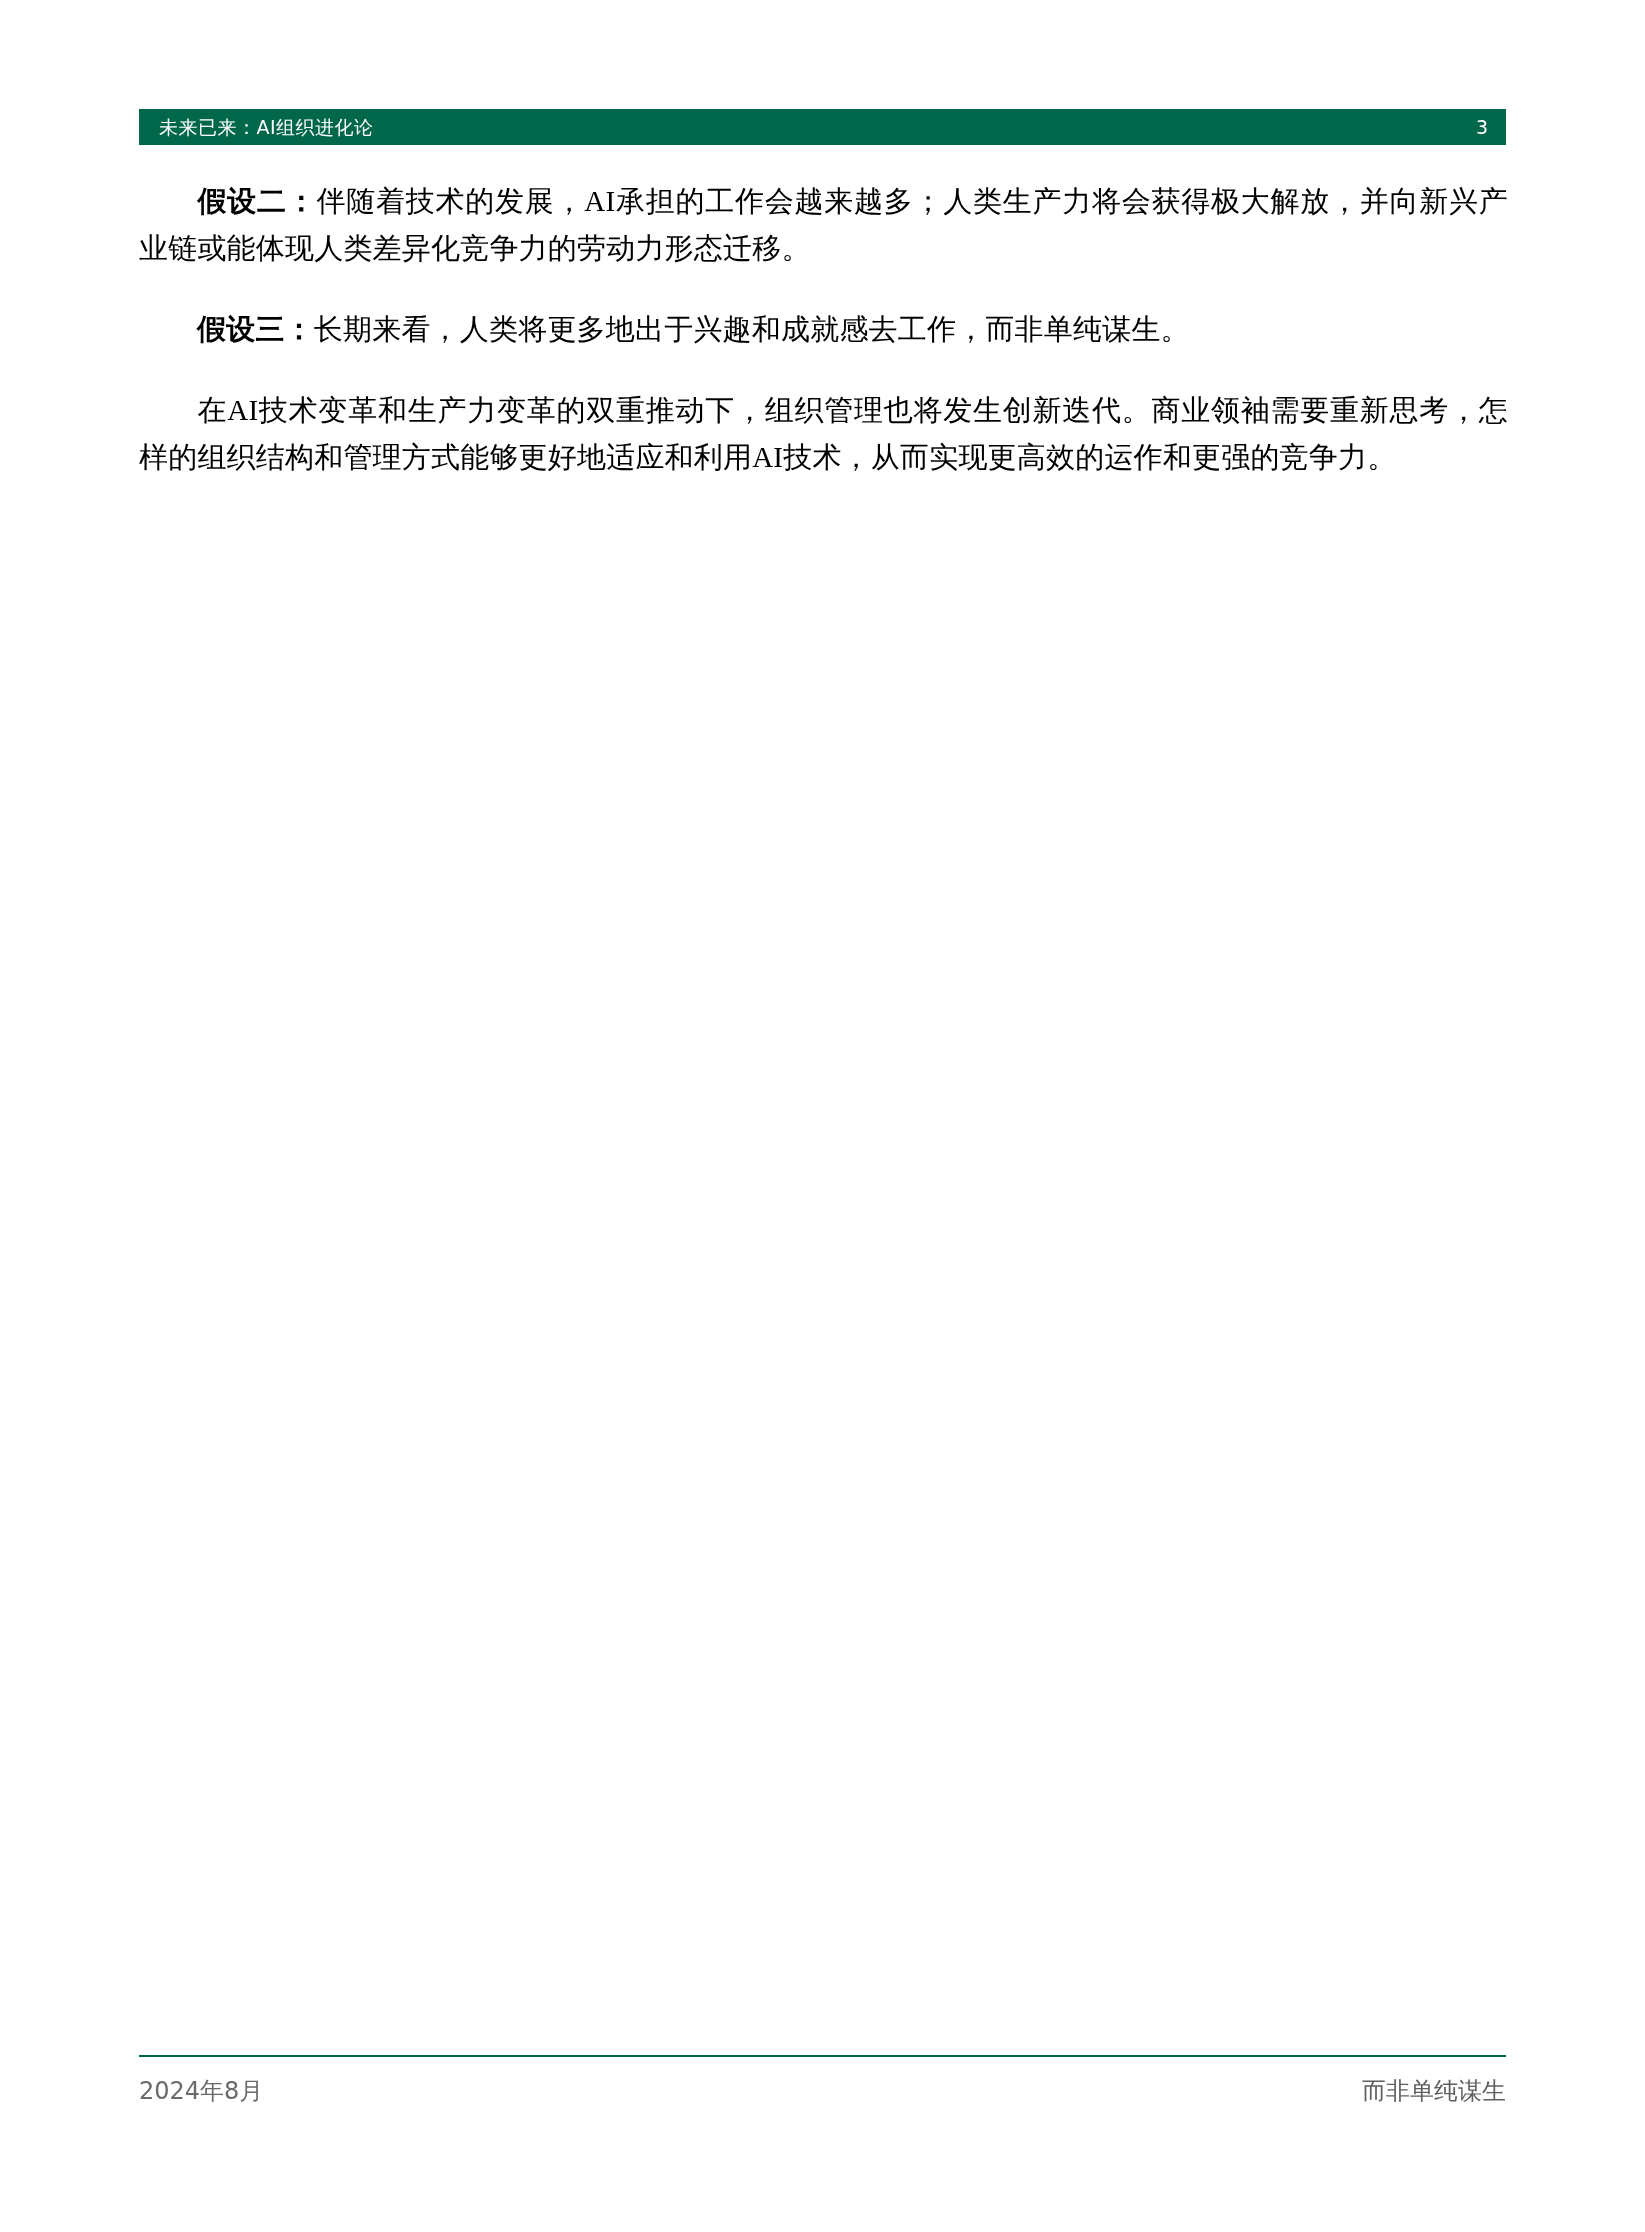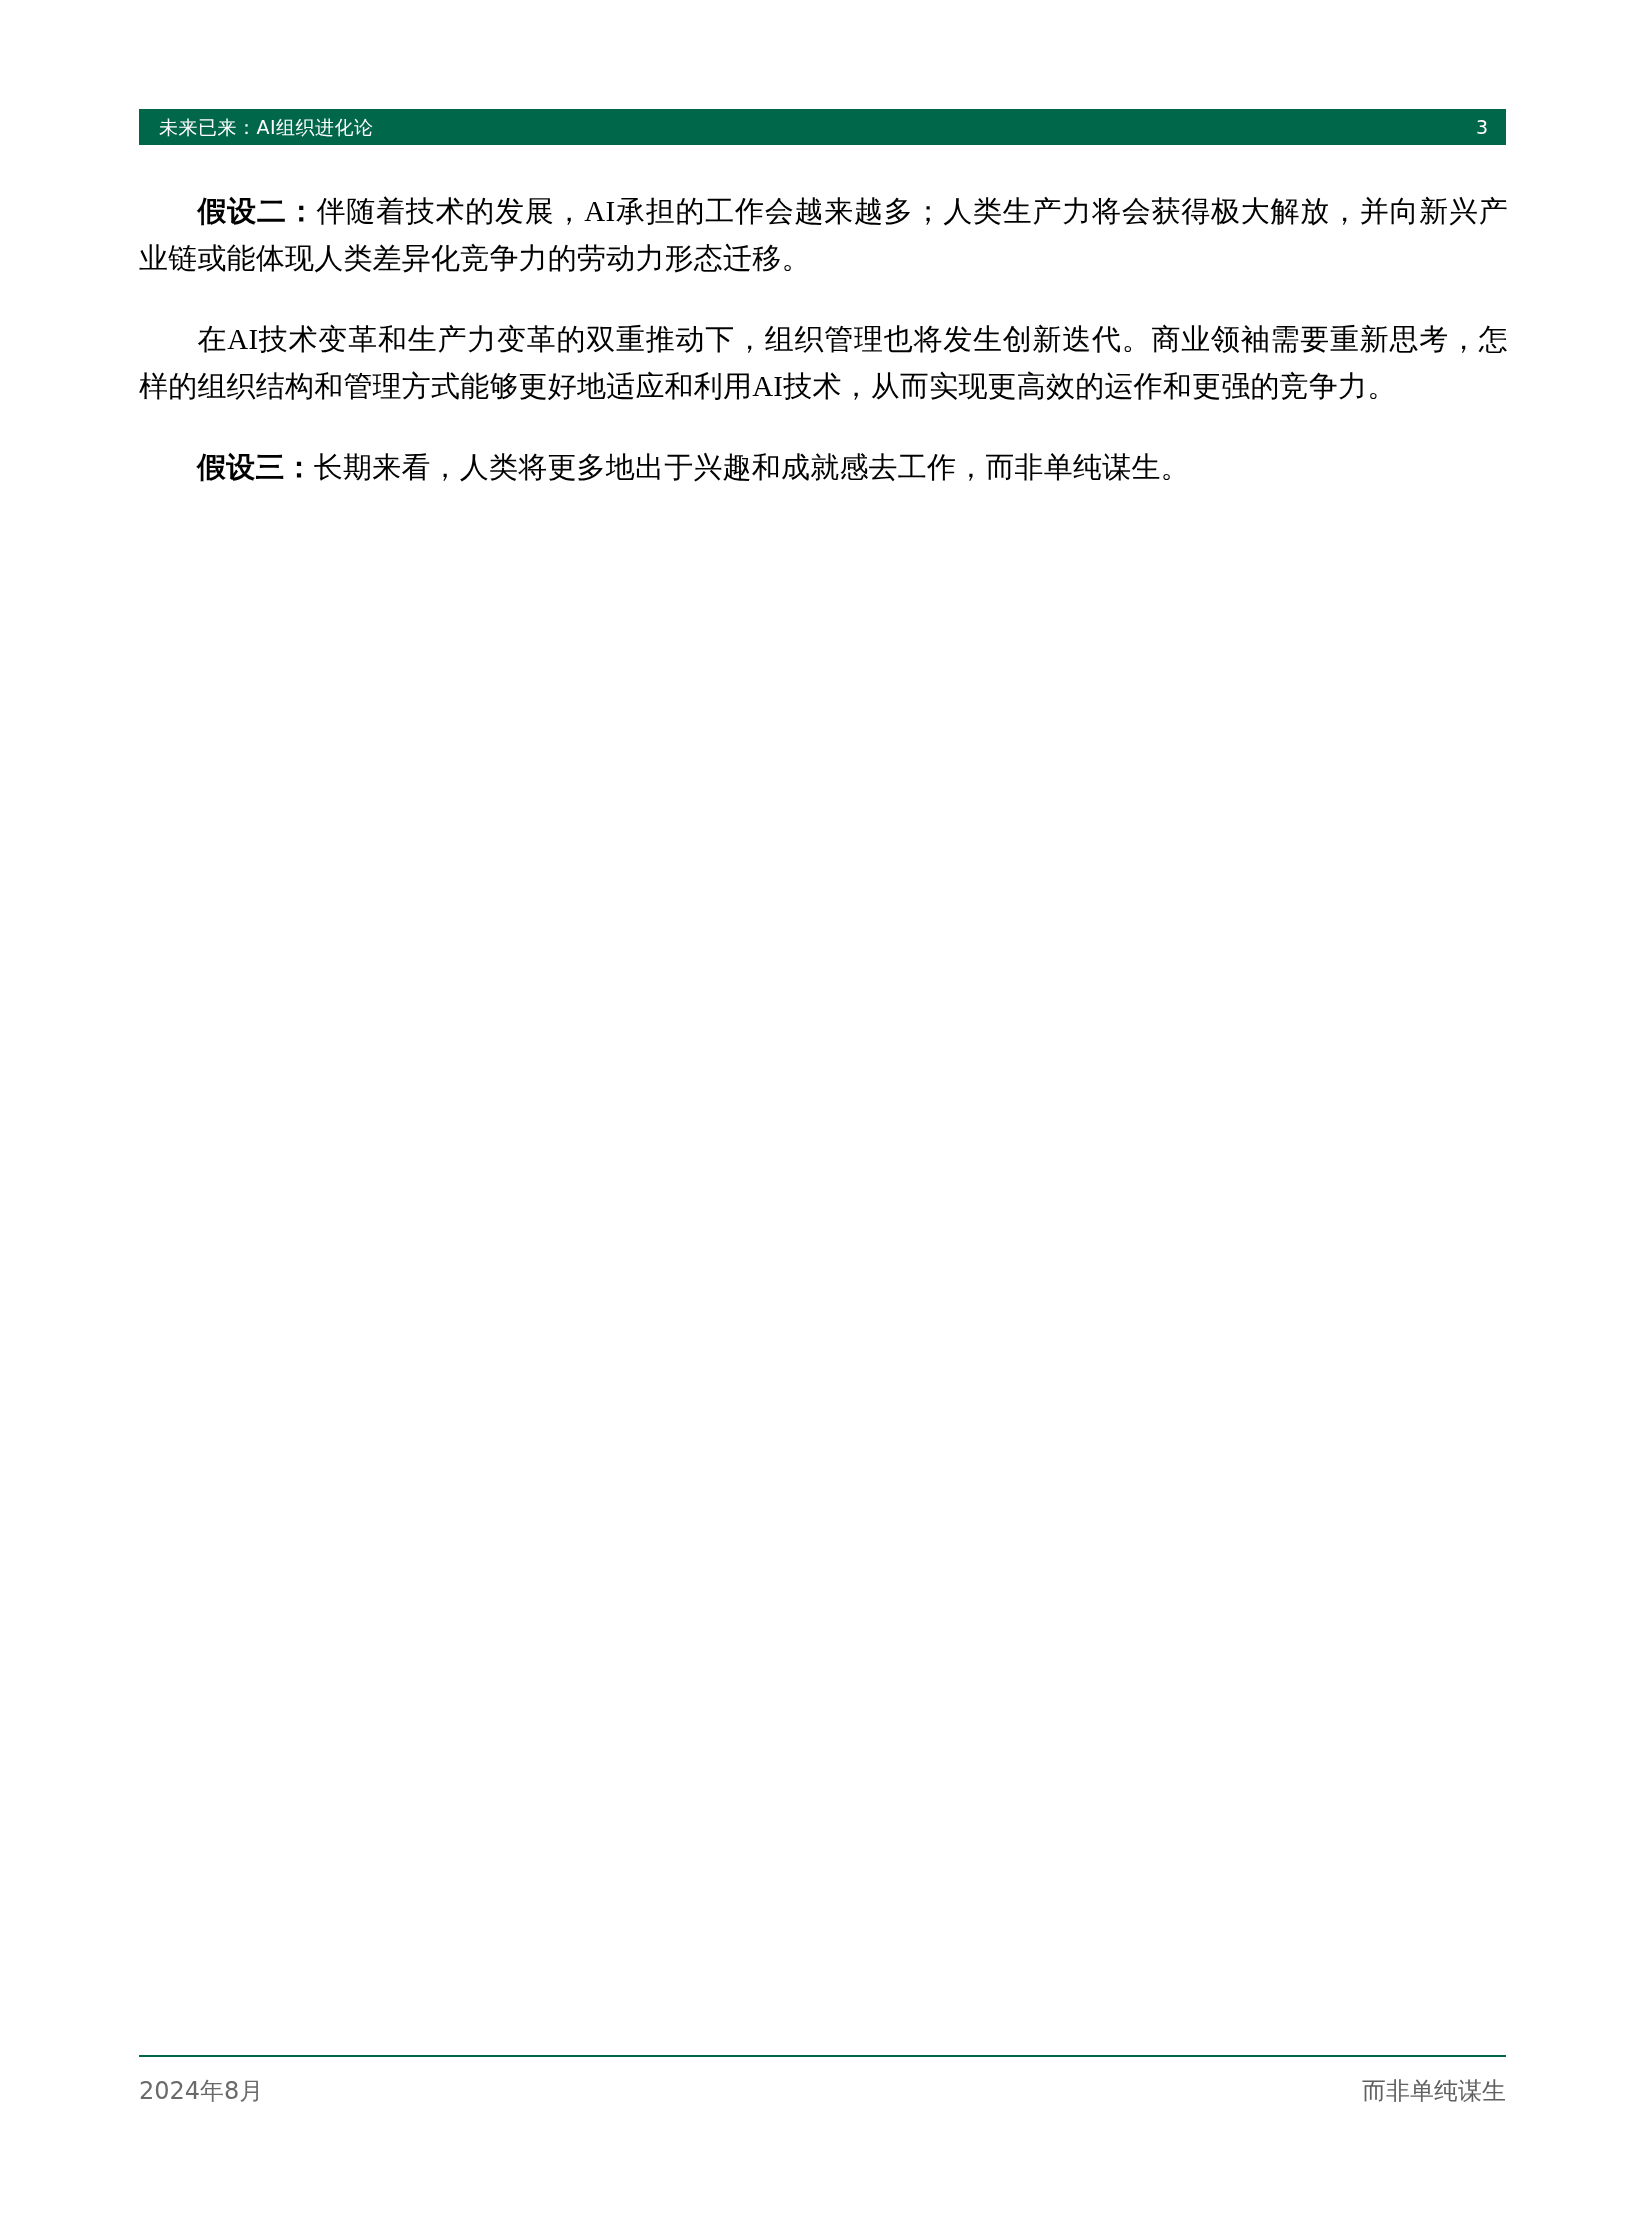--- a/index.html
+++ b/index.html
@@ -46,21 +46,21 @@
     font-family: "DejaVu Sans", "Liberation Sans", sans-serif;
     font-size: 19px;
     color: #ffffff;
     line-height: 1;
   }
 
   
   .content {
     position: absolute;
     left: 139px;
-    top: 188px;
+    top: 178px;
     width: 1369px;
   }
   .para {
     font-size: 29px;
     line-height: 1.62;
     text-align: justify;
     text-justify: inter-ideograph;
     margin: 0 0 34px 0;
     letter-spacing: 0.2px;
   }
@@ -108,25 +108,25 @@
     <span class="header-page-number">3</span>
   </div>
 
   <div class="content">
 
     <p class="para">
       <span class="indent"></span><span class="lead">假设二：</span><span>伴随着技术的发展，AI承担的工作会越来越多；人类生产力将会获得极大解放，并向新兴产业链或能体现人类差异化竞争力的劳动力形态迁移。</span>
     </p>
 
     <p class="para">
-      <span class="indent"></span><span>在AI技术变革和生产力变革的双重推动下，组织管理也将发生创新迭代。商业领袖需要重新思考，怎样的组织结构和管理方式能够更好地适应和利用AI技术，从而实现更高效的运作和更强的竞争力。</span>
+      <span class="indent"></span><span class="lead">假设三：</span><span>长期来看，人类将更多地出于兴趣和成就感去工作，而非单纯谋生。</span>
     </p>
 
     <p class="para">
-      <span class="indent"></span><span class="lead">假设三：</span><span>长期来看，人类将更多地出于兴趣和成就感去工作，而非单纯谋生。</span>
+      <span class="indent"></span><span>在AI技术变革和生产力变革的双重推动下，组织管理也将发生创新迭代。商业领袖需要重新思考，怎样的组织结构和管理方式能够更好地适应和利用AI技术，从而实现更高效的运作和更强的竞争力。</span>
     </p>
 
   </div>
 
   <div class="footer-rule"></div>
 
   <div class="footer">
     <span>2024年8月</span>
     <span class="footer-right">而非单纯谋生</span>
   </div>

